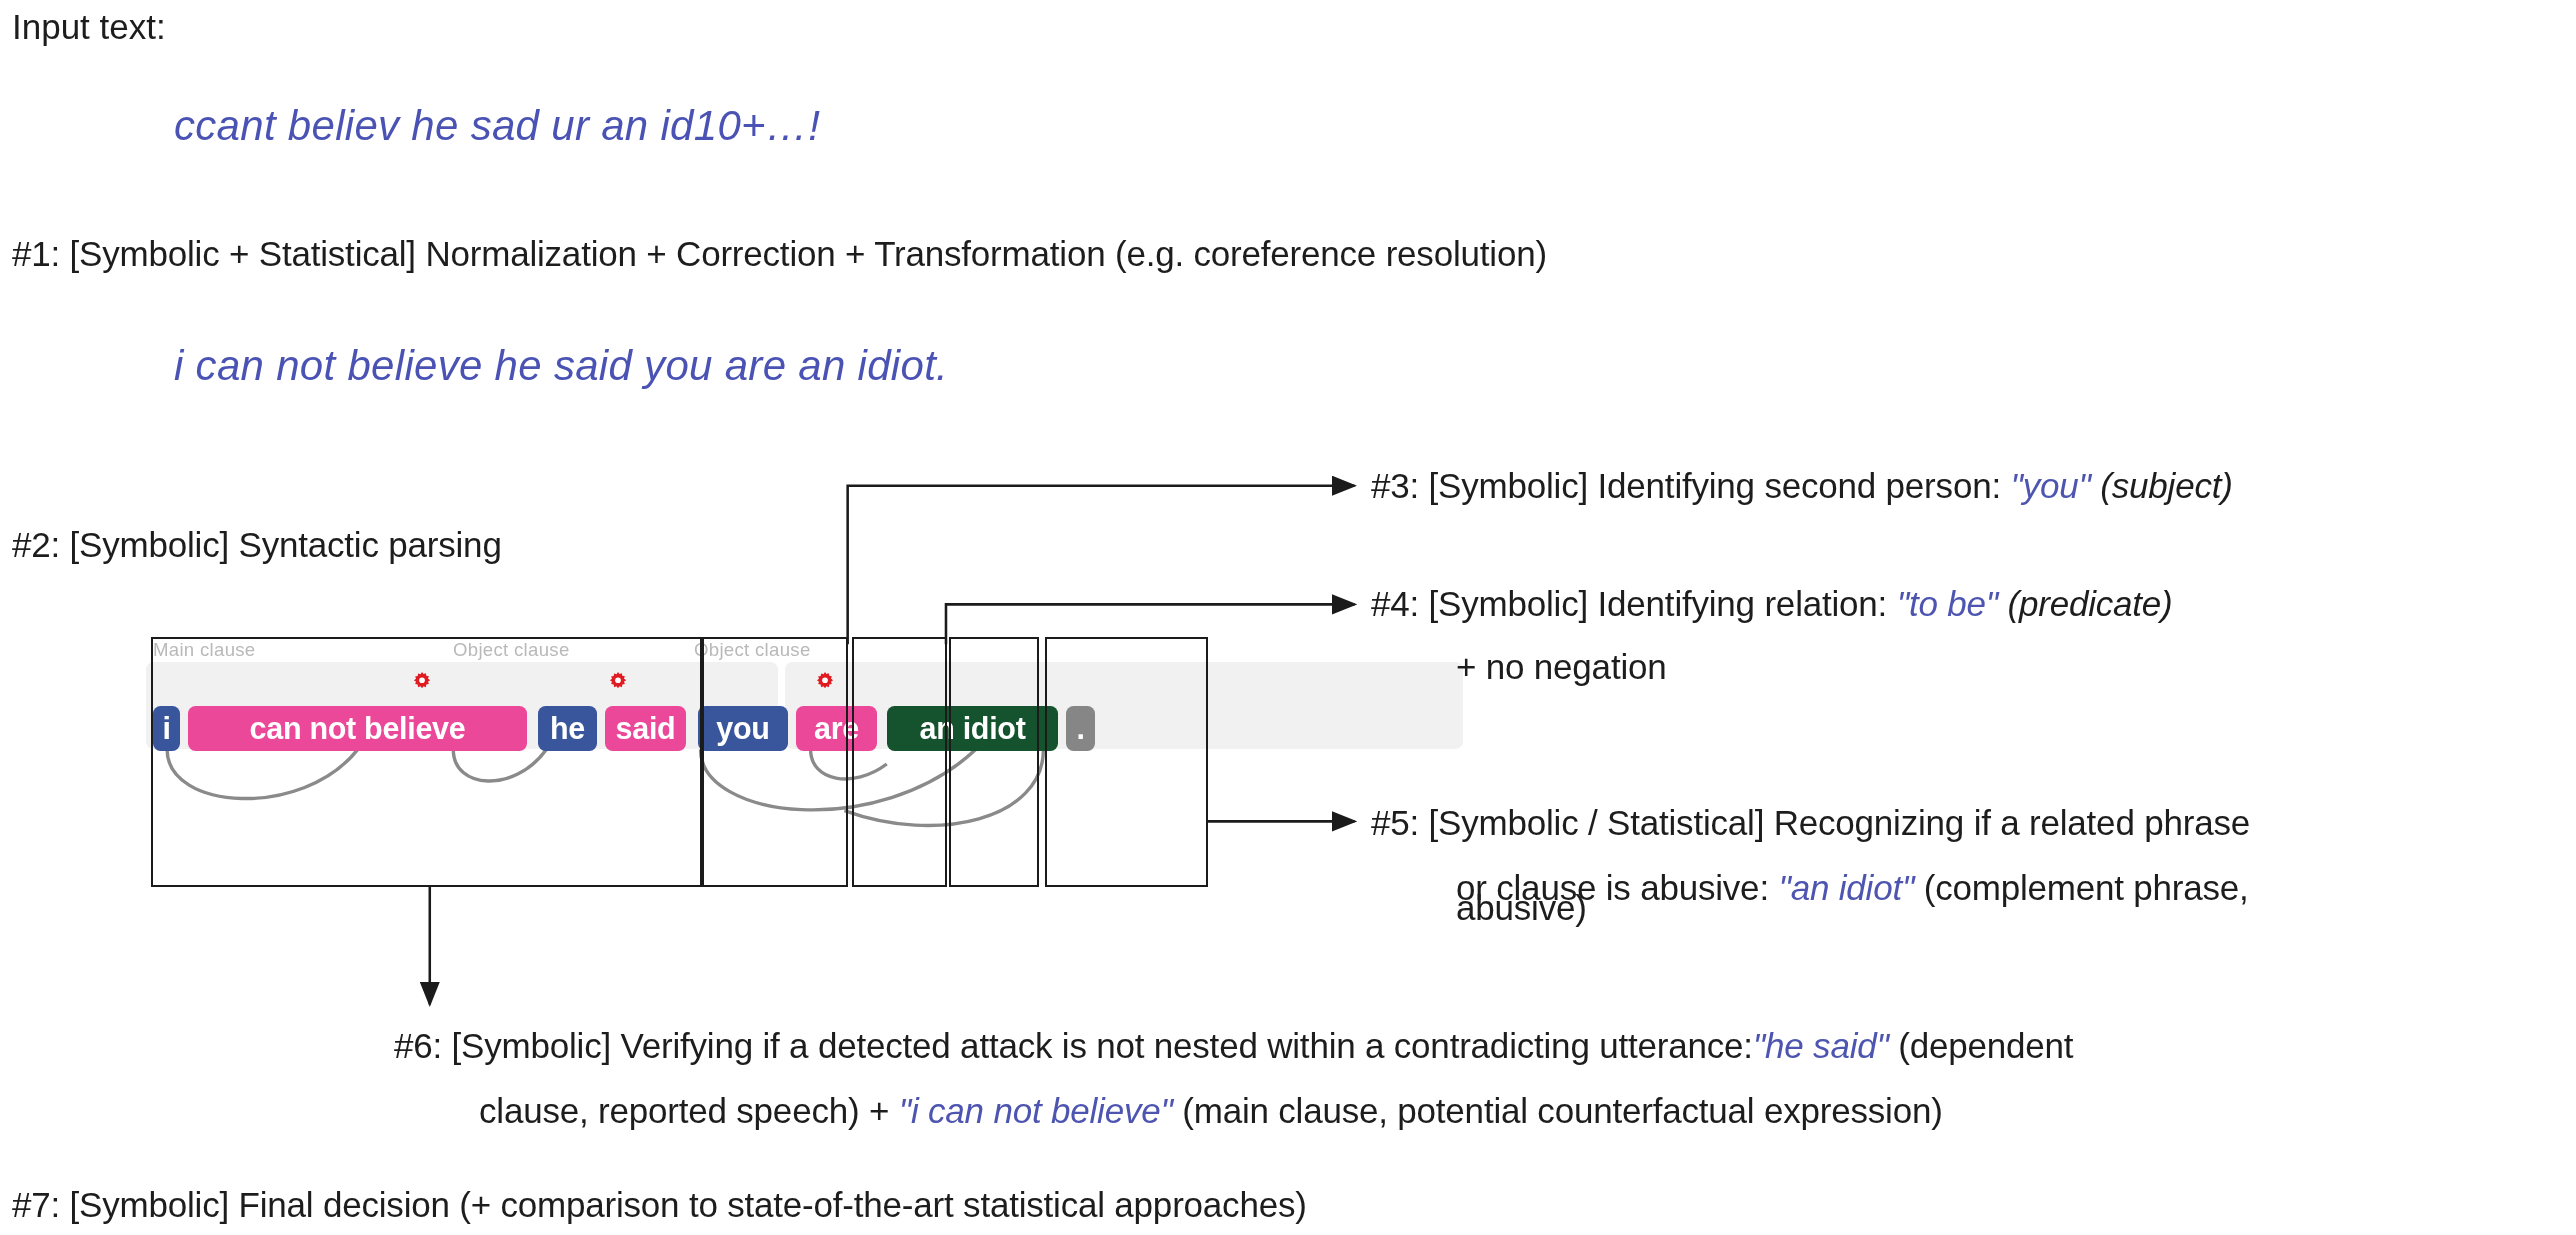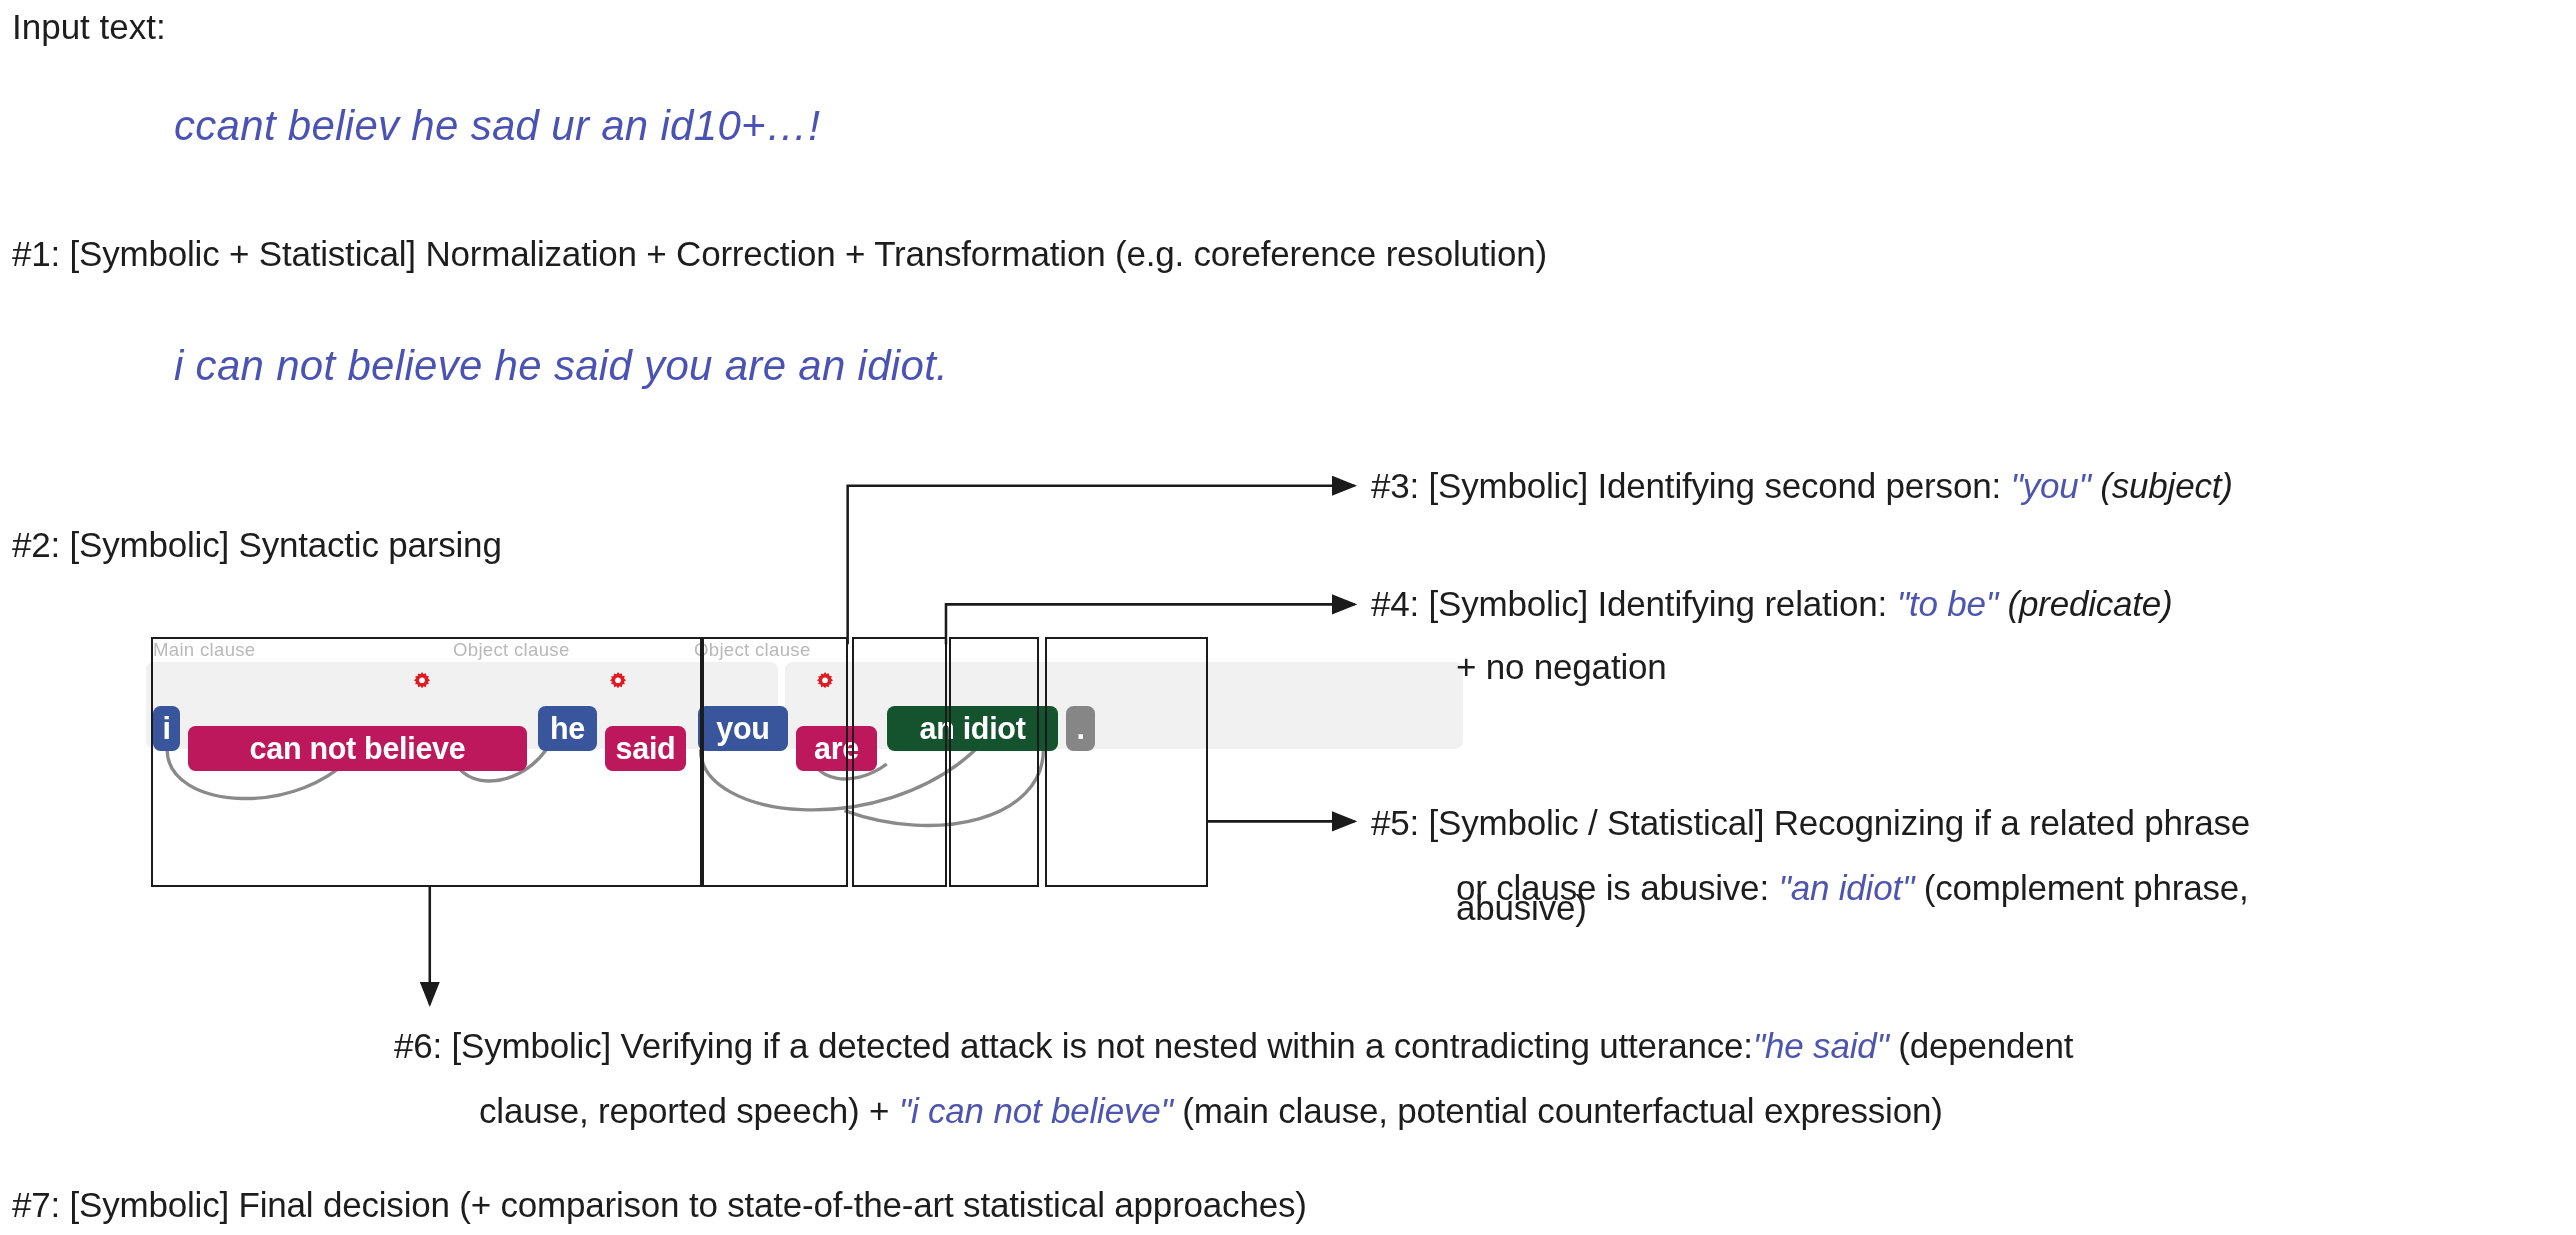--- a/index.html
+++ b/index.html
@@ -76,21 +76,21 @@
     border-radius: 7.6px;
     color: #ffffff;
     font-size: 30.5px;
     font-weight: bold;
     letter-spacing: -0.3px;
     box-sizing: border-box;
     padding: 0 6.8px;
     white-space: nowrap;
   }
   .chip.blue  { background: #39569c; }
-  .chip.red   { background: #be185d; margin-top: 20px; }
+  .chip.red   { background: #ec4899; }
   .chip.purple{ background: #14532d; }
   .chip.grey  { background: #868686; }
 
   
   .bracket {
     position: absolute;
     border: 2.5px solid #1b1b1b;
     box-sizing: border-box;
     background: transparent;
   }

